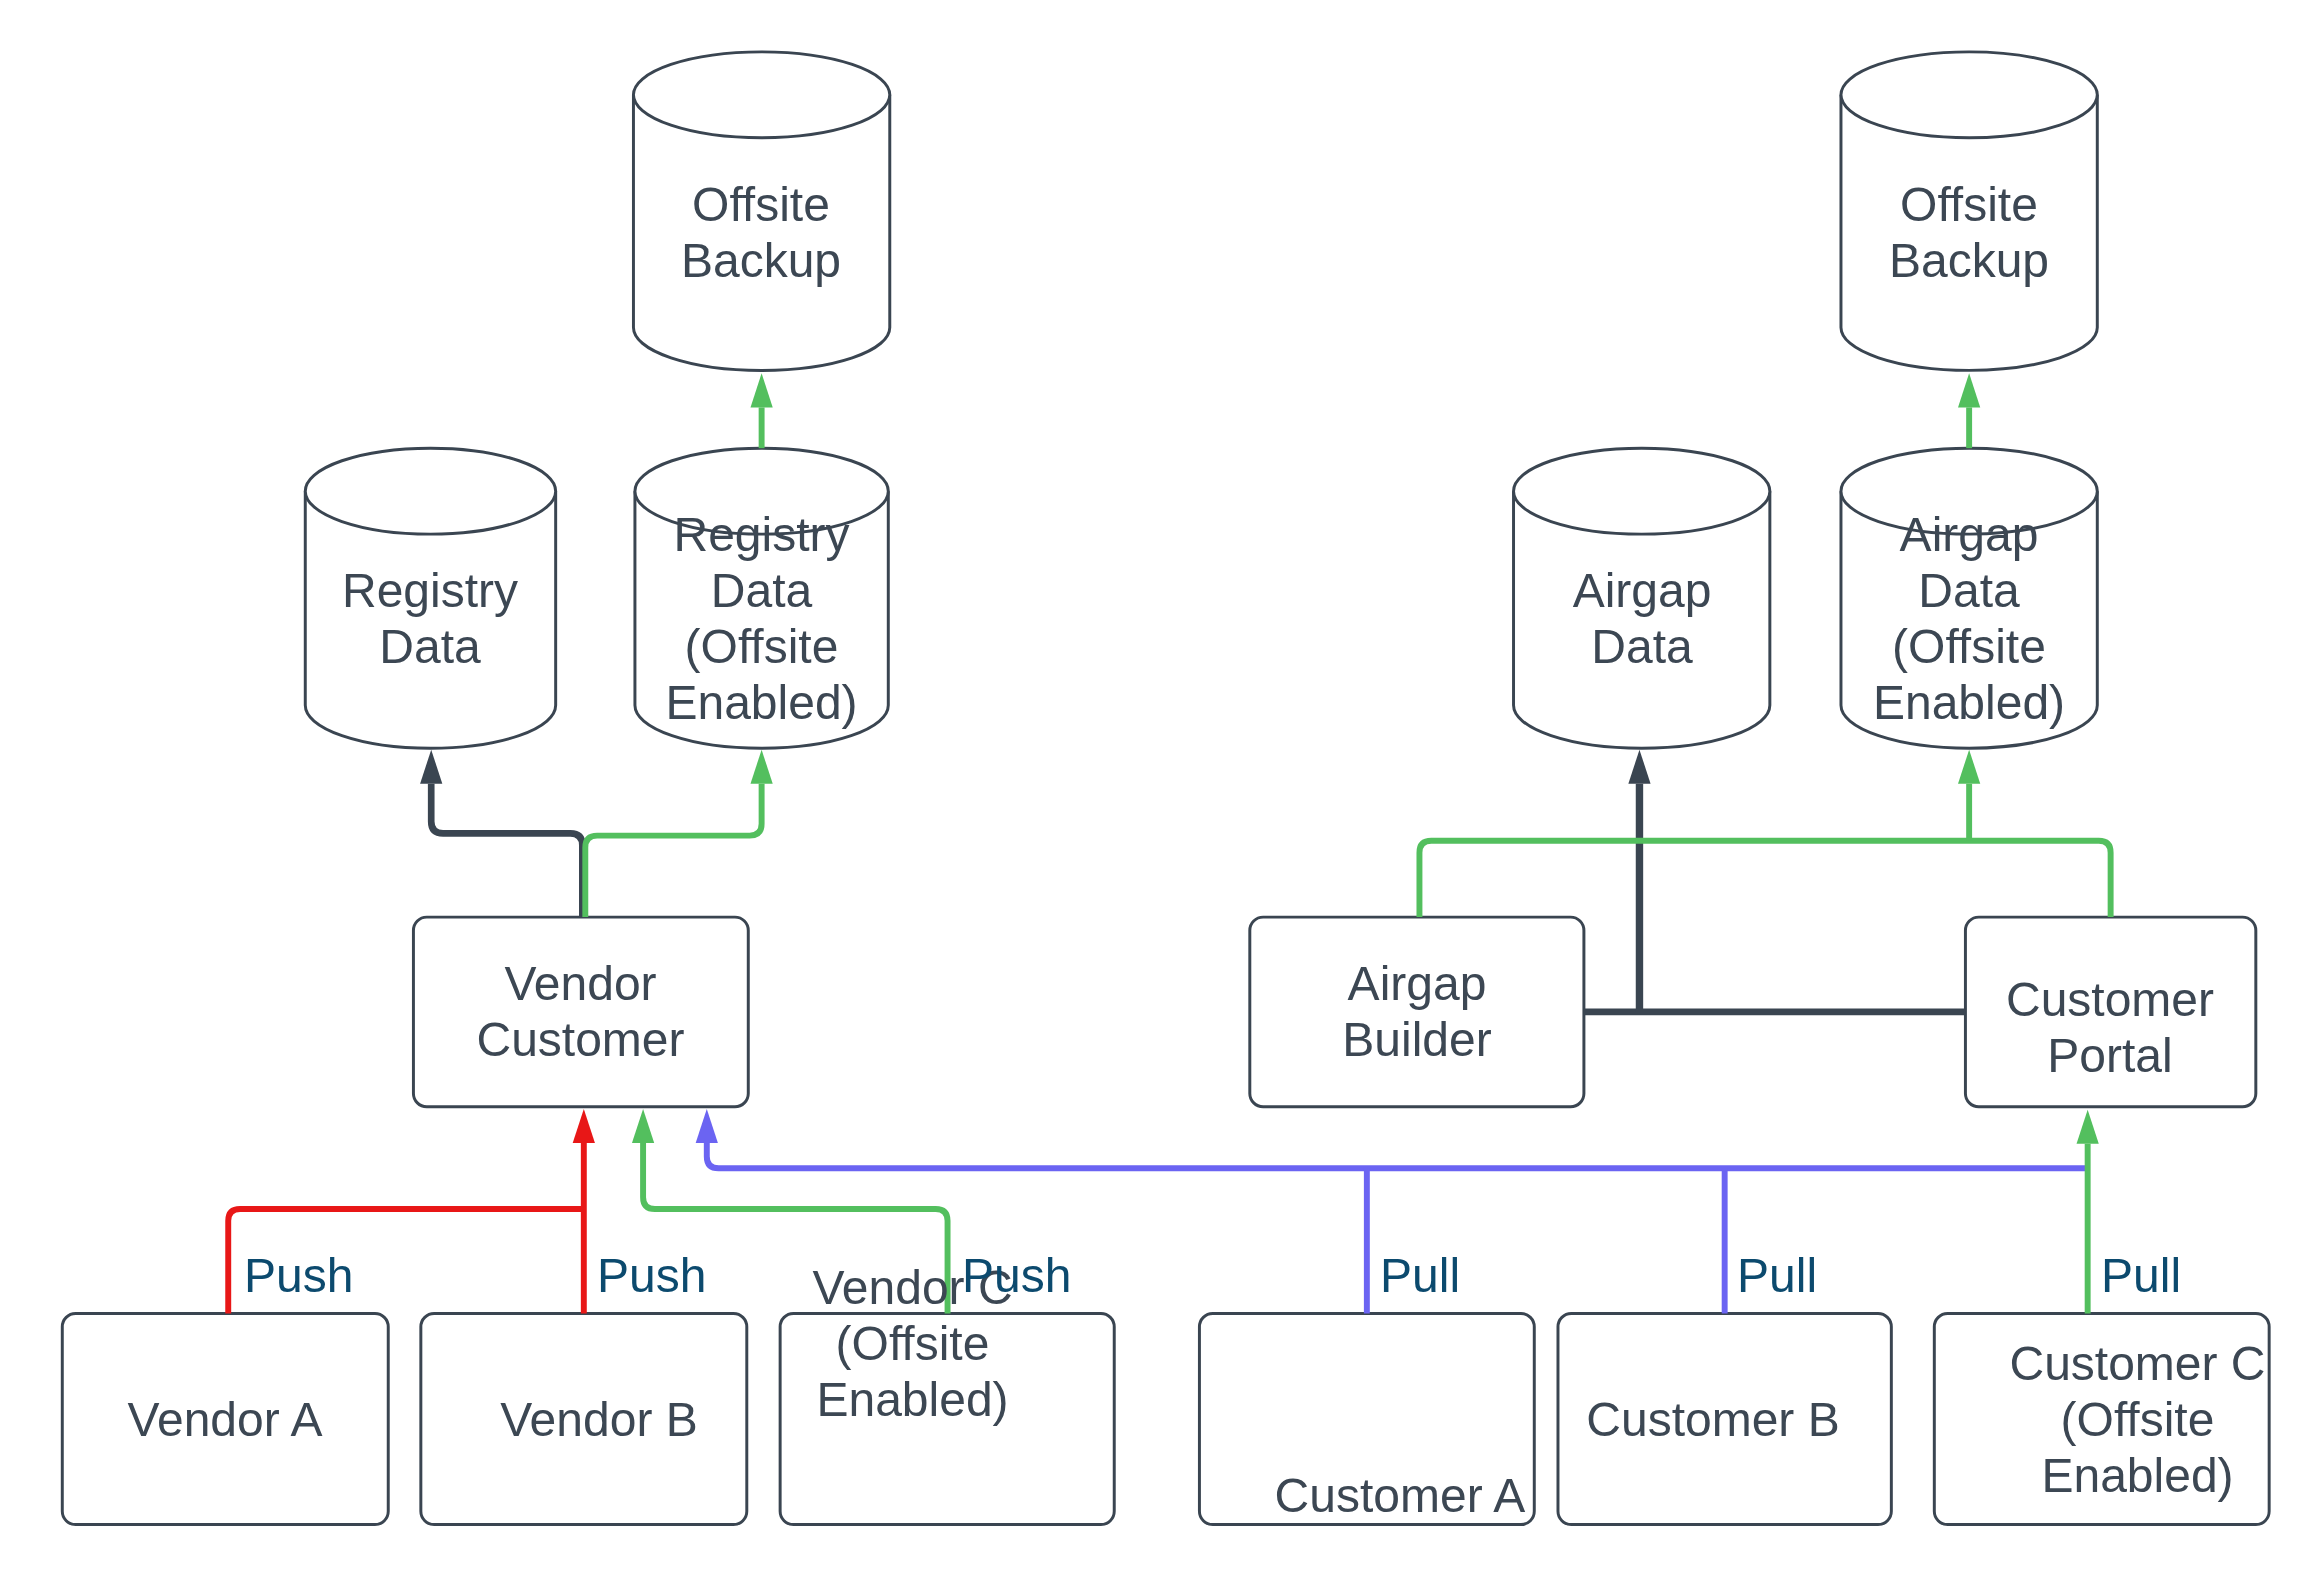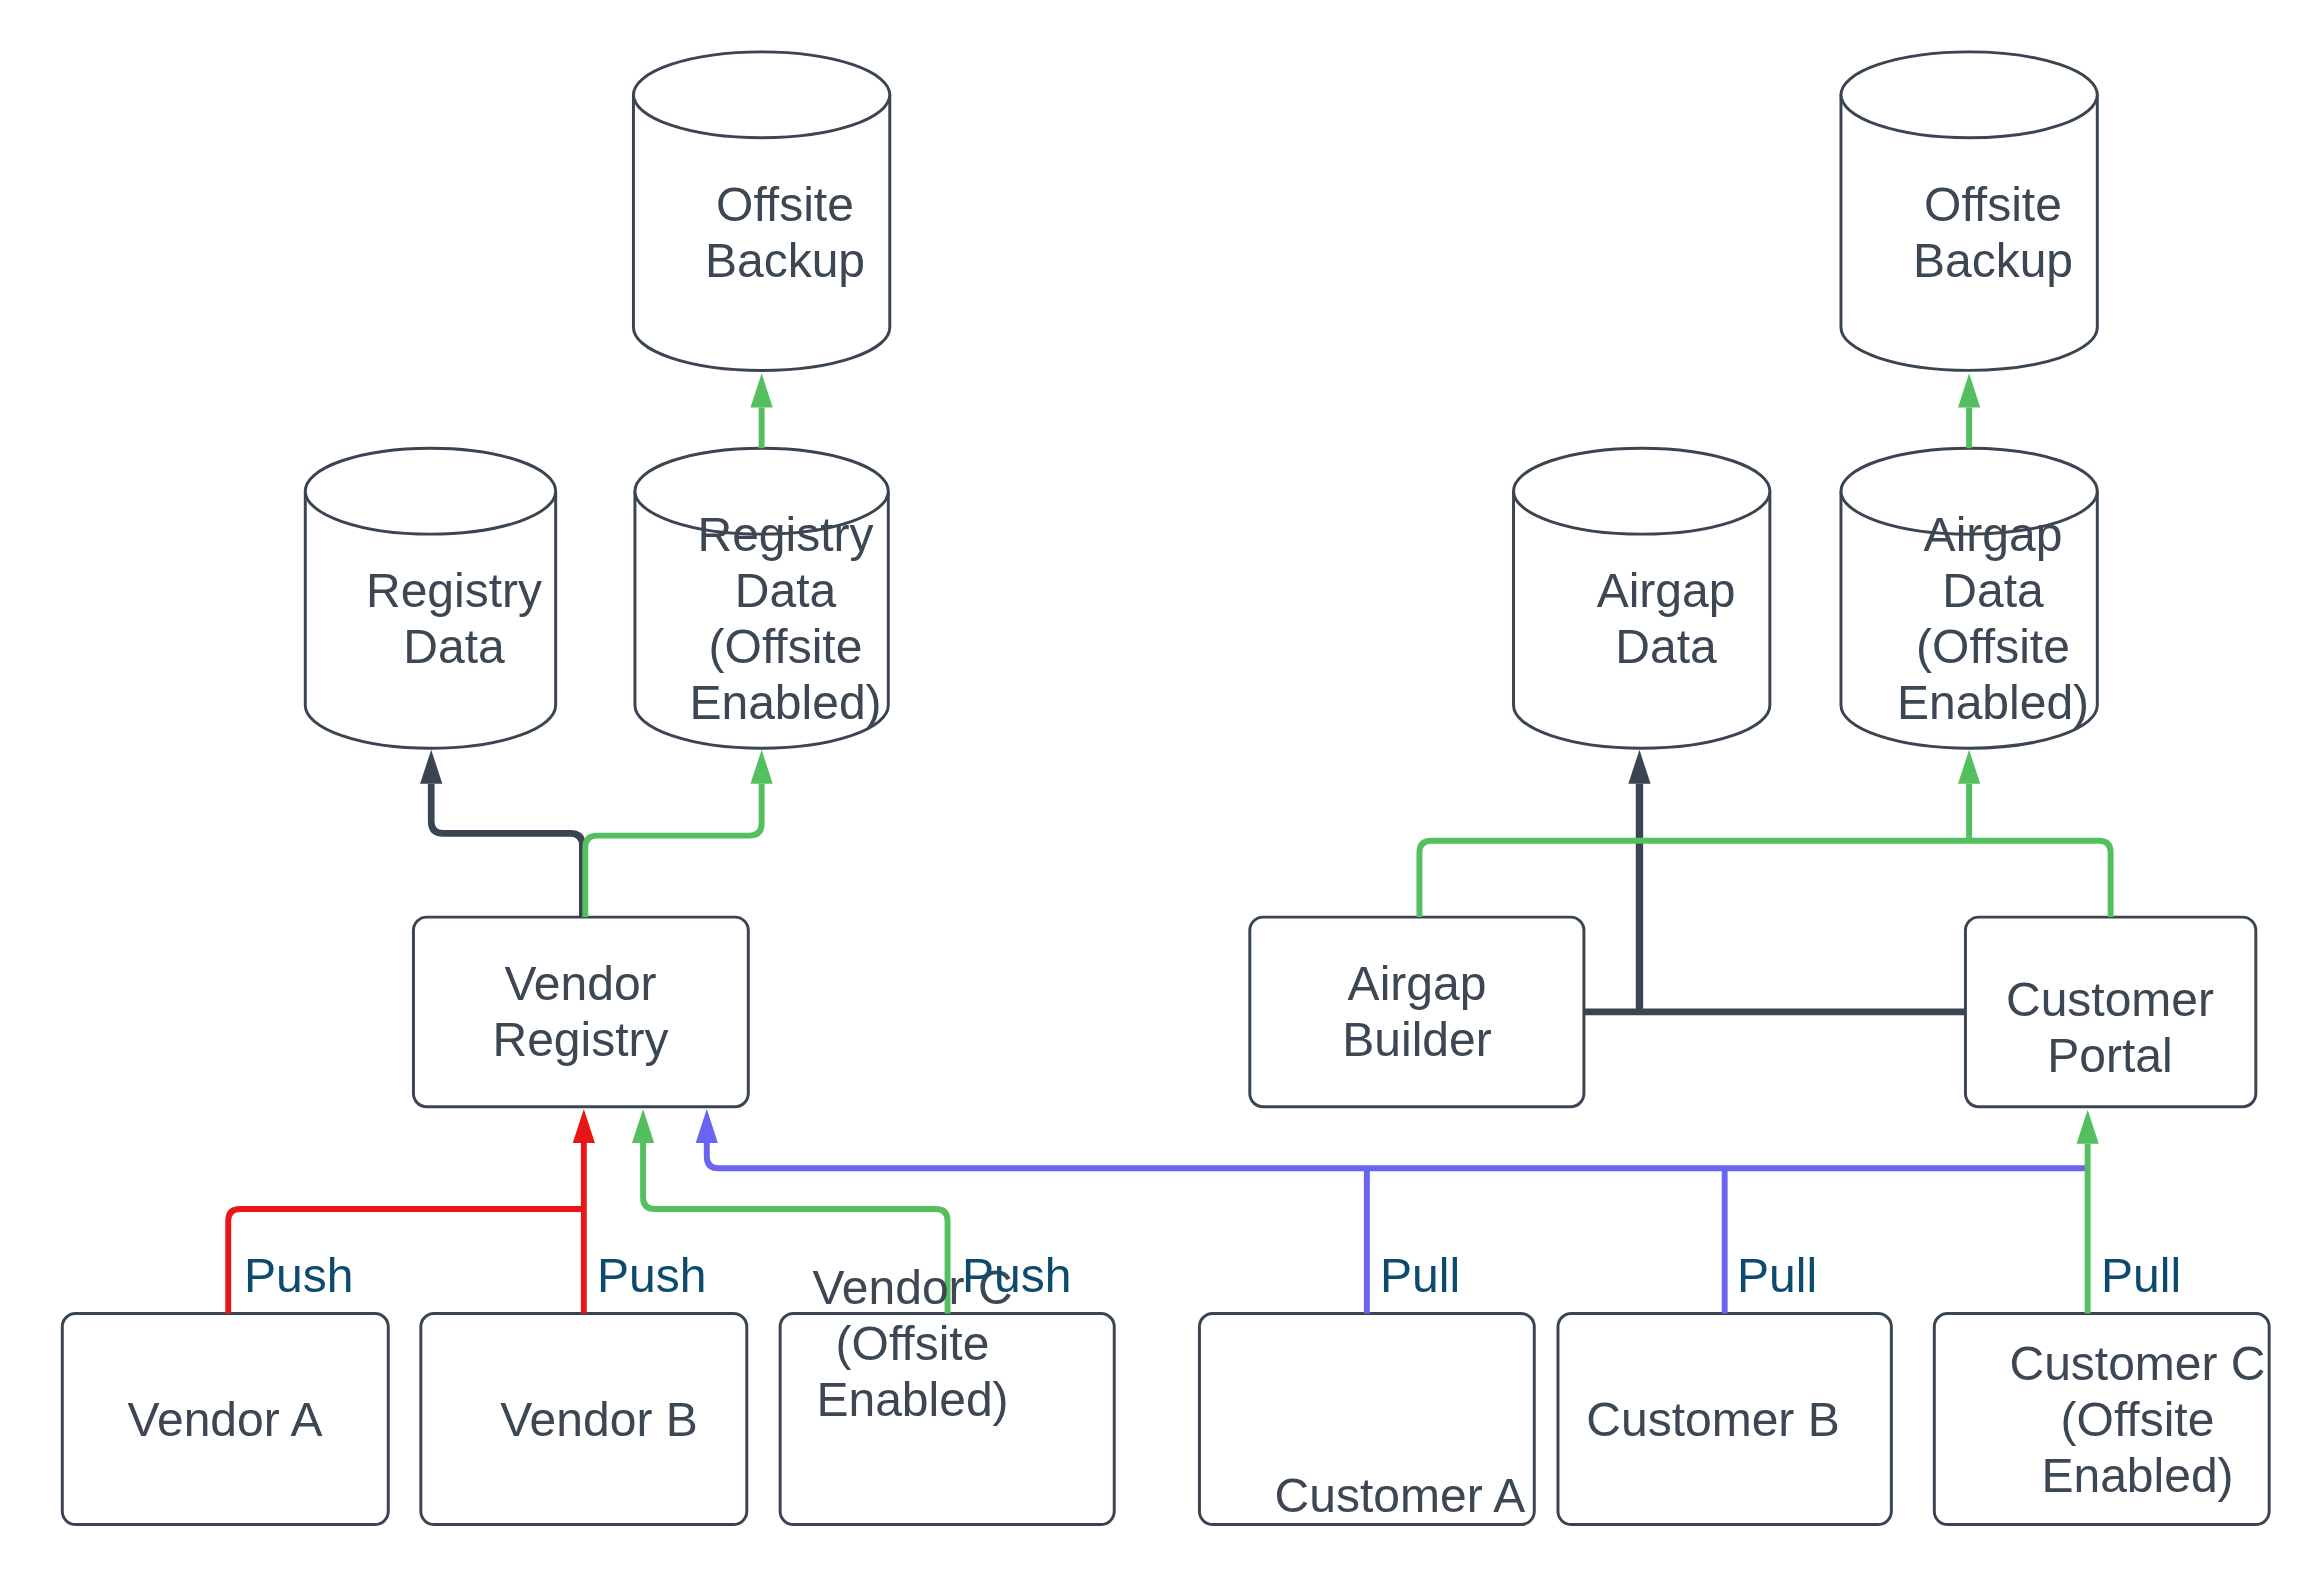--- a/index.html
+++ b/index.html
@@ -2,21 +2,21 @@
 <html style="font-size:12px"><head>
 <meta charset="utf-8">
 <style>
   html,body{margin:0;padding:0;background:#ffffff;}
   #canvas{position:relative;width:2307px;height:1592px;background:#ffffff;overflow:hidden;
           font-family:"Liberation Sans",sans-serif;}
   #canvas svg{position:absolute;left:0;top:0;}
   .node-label{position:absolute;display:flex;align-items:center;justify-content:center;
               text-align:center;white-space:pre-line;color:#3C4753;font-size:48px;line-height:56px;
               pointer-events:none;}
-  .cyl-label{padding-top:21px;padding-left:24px;}
+  .cyl-label{padding-top:21px;}
   .edge-label{position:absolute;color:#0c4a6e;font-size:48px;line-height:56px;white-space:nowrap;
               pointer-events:none;}
   .shape{fill:#ffffff;stroke:#3A4551;stroke-width:4;}
   .e-dark{stroke:#3A4551;fill:none;stroke-width:9;}
   .e-red{stroke:#E81717;fill:none;stroke-width:8;}
   .e-green{stroke:#53BF5E;fill:none;stroke-width:8;}
   .e-blue{stroke:#6B64F2;fill:none;stroke-width:8;}
   .h-dark{fill:#3A4551;stroke:none;}
   .h-red{fill:#E81717;stroke:none;}
   .h-green{fill:#53BF5E;stroke:none;}
@@ -133,21 +133,21 @@
 (Offsite
 Enabled)</div>
   <div class="node-label cyl-label" style="left:1514px;top:448px;width:256px;height:300px;">Airgap
 Data</div>
   <div class="node-label cyl-label" style="left:1841px;top:448px;width:256px;height:300px;">Airgap
 Data
 (Offsite
 Enabled)</div>
 
   <div class="node-label" style="left:413px;top:917px;width:335px;height:190px;">Vendor
-Registry</div>
+Customer</div>
   <div class="node-label" style="left:1250px;top:917px;width:334px;height:190px;">Airgap
 Builder</div>
   <div class="node-label" style="left:1965px;top:917px;width:290px;height:222px;border-radius:22px;">Customer
 Portal</div>
 
   <div class="node-label" style="left:62px;top:1314px;width:326px;height:211px;">Vendor A</div>
   <div class="node-label" style="left:421px;top:1314px;width:326px;height:211px;padding-left:15px;">Vendor B</div>
   <div class="node-label" style="left:780px;top:1238px;width:265px;height:211px;">Vendor C
 (Offsite
 Enabled)</div>

